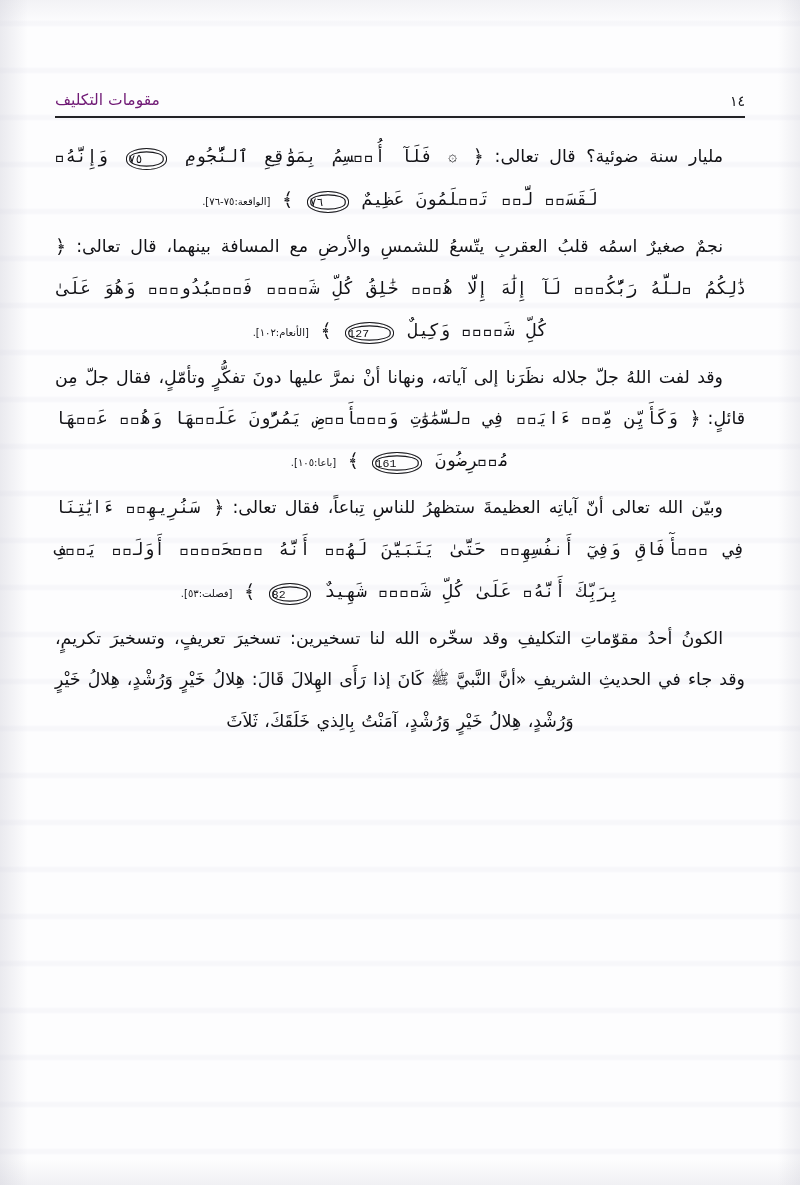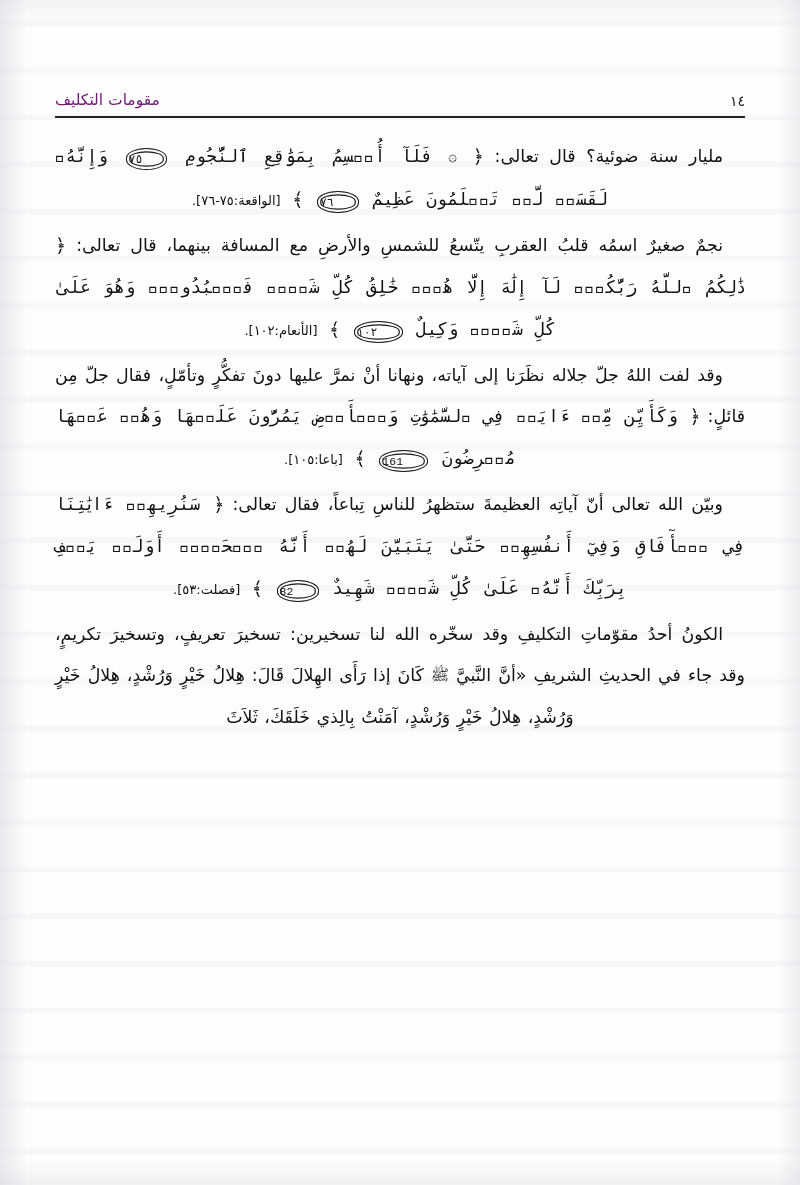--- a/index.html
+++ b/index.html
@@ -141,21 +141,21 @@
     border: 1.3px solid #17171b;
     border-radius: 50% / 46%;
     margin: 0 2px;
     position: relative;
     top: 1px;
     box-shadow: inset 0 0 0 2.2px #fdfdfe, inset 0 0 0 3.4px #17171b;
     padding: 0 2px;
     box-sizing: border-box;
   }
   .cite {
-    font-size: 13px;
+    font-size: 10px;
     letter-spacing: 0.1px;
   }
   .salla {
     font-size: 15px;
     position: relative;
     top: -1px;
   }
 </style>
 </head>
 <body>
@@ -185,21 +185,21 @@
         <span class="brk">﴾</span>
       </span>
       <span class="cite">[الواقعة:٧٥-٧٦].</span>
     </p>
 
     <p class="para sp-lg">
       <span>نجمٌ صغيرٌ اسمُه قلبُ العقربِ يتّسعُ للشمسِ والأرضِ مع المسافة بينهما، قال تعالى:</span>
       <span class="ayah">
         <span class="brk">﴿</span>
         <span>ذَٰلِكُمُ ٱللَّهُ رَبُّكُمۡۖ لَآ إِلَٰهَ إِلَّا هُوَۖ خَٰلِقُ كُلِّ شَيۡءٖ فَٱعۡبُدُوهُۚ وَهُوَ عَلَىٰ كُلِّ شَيۡءٖ وَكِيلٌ</span>
-        <span class="ayah-num">١٠٢</span>
+        <span class="ayah-num">127</span>
         <span class="brk">﴾</span>
       </span>
       <span class="cite">[الأنعام:١٠٢].</span>
     </p>
 
 
     <p class="para sp-lg">
       <span>وقد لفت اللهُ جلّ جلاله نظَرَنا إلى آياته، ونهانا أنْ نمرَّ عليها دونَ تفكُّرٍ وتأمّلٍ، فقال جلّ مِن قائلٍ:</span>
       <span class="ayah">
         <span class="brk">﴿</span>

